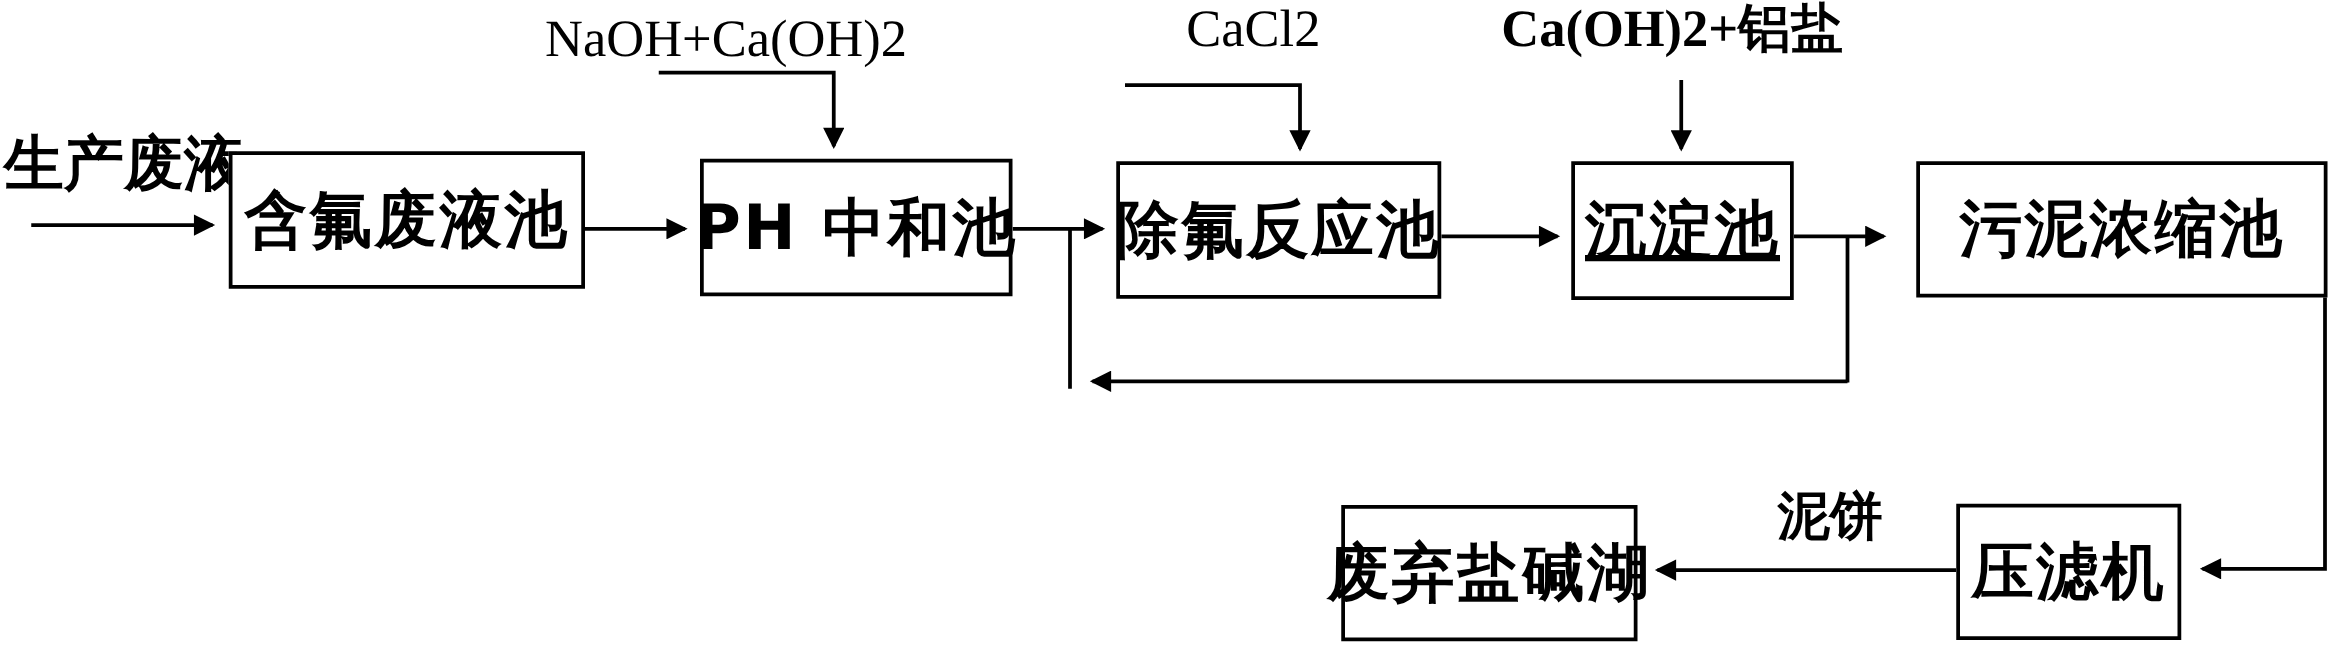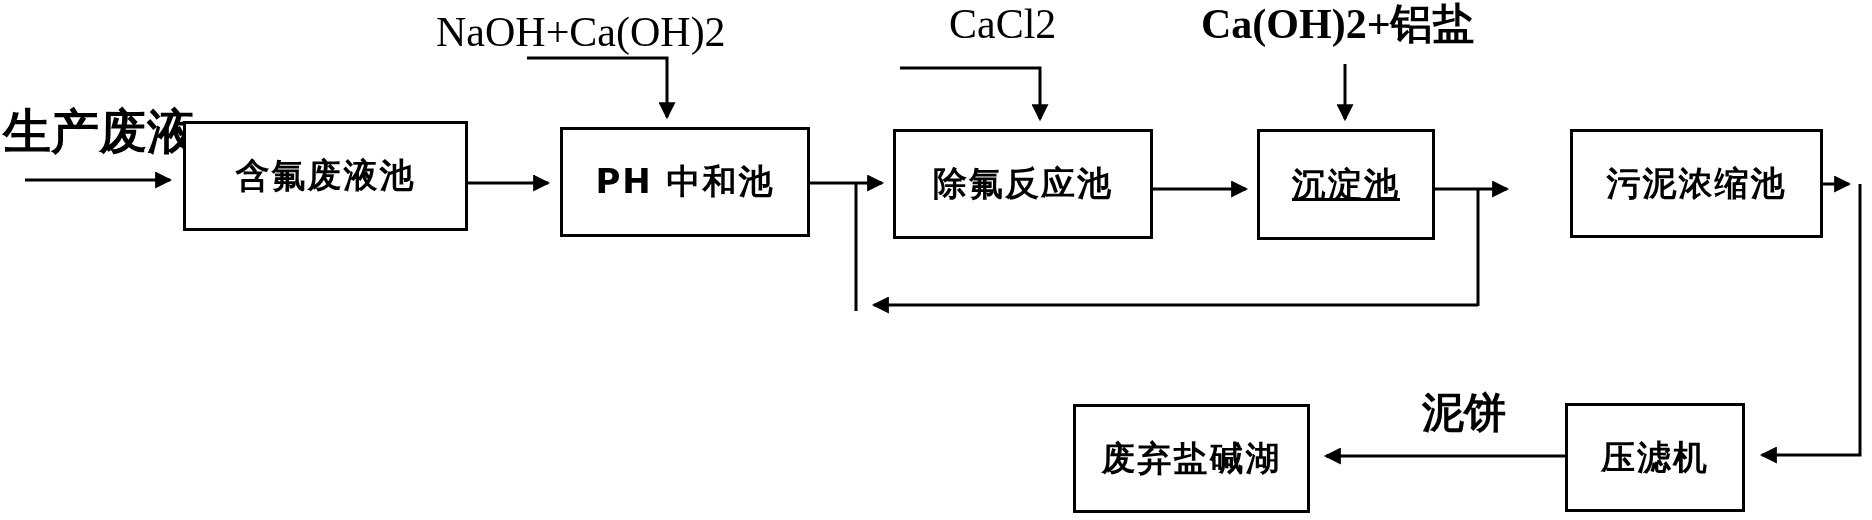--- a/index.html
+++ b/index.html
@@ -9,21 +9,21 @@
     background:#ffffff;
     font-family:"DejaVu Sans", sans-serif;
     color:#000000;
     overflow:hidden;
   }
   .pbox{
     position:absolute;
     border:3px solid #000000;
     background:#ffffff;
     display:flex;align-items:center;justify-content:center;
-    font-size:34px;font-weight:bold;
+    font-size:50px;font-weight:bold;
     letter-spacing:2px;
     white-space:nowrap;
     box-sizing:border-box;
   }
   .lbl{
     position:absolute;
     white-space:nowrap;
     line-height:1.05;
   }
   .lbl-cjk{
@@ -34,21 +34,21 @@
     font-size:42px;font-weight:normal;
     font-family:"Liberation Serif","DejaVu Serif", serif;
   }
   svg.wires{position:absolute;left:0;top:0;}
   svg.wires path{stroke:#000000;stroke-width:3;fill:none;}
   
   #b0{left:183px;top:121px;width:285px;height:110px;}
   #b1{left:560px;top:127px;width:250px;height:110px;}
   #b2{left:893px;top:129px;width:260px;height:110px;}
   #b3{left:1257px;top:129px;width:178px;height:111px;text-decoration:underline;}
-  #b4{left:1570px;top:129px;width:253px;height:109px;}
+  #b4{left:1533px;top:129px;width:329px;height:109px;}
   #b5{left:1073px;top:404px;width:237px;height:109px;}
   #b6{left:1565px;top:403px;width:180px;height:109px;}
   #lab-input{left:3px;top:106px;}
   #lab-naoh{left:436px;top:10px;}
   #lab-cacl2{left:949px;top:2px;}
   #lab-alum{left:1201px;top:2px;font-weight:bold;}
   #lab-mud{left:1422px;top:391px;font-size:42px;}
 </style>
 </head>
 <body>

